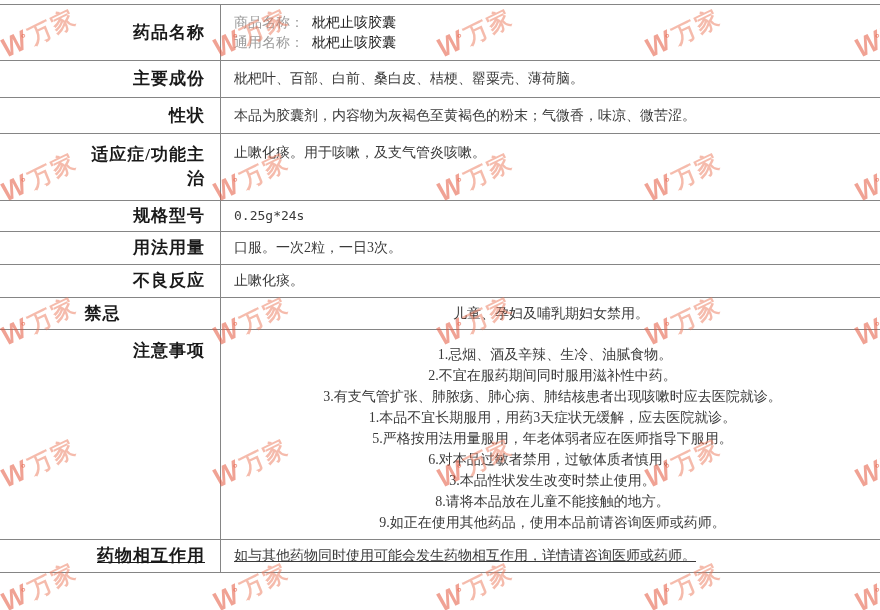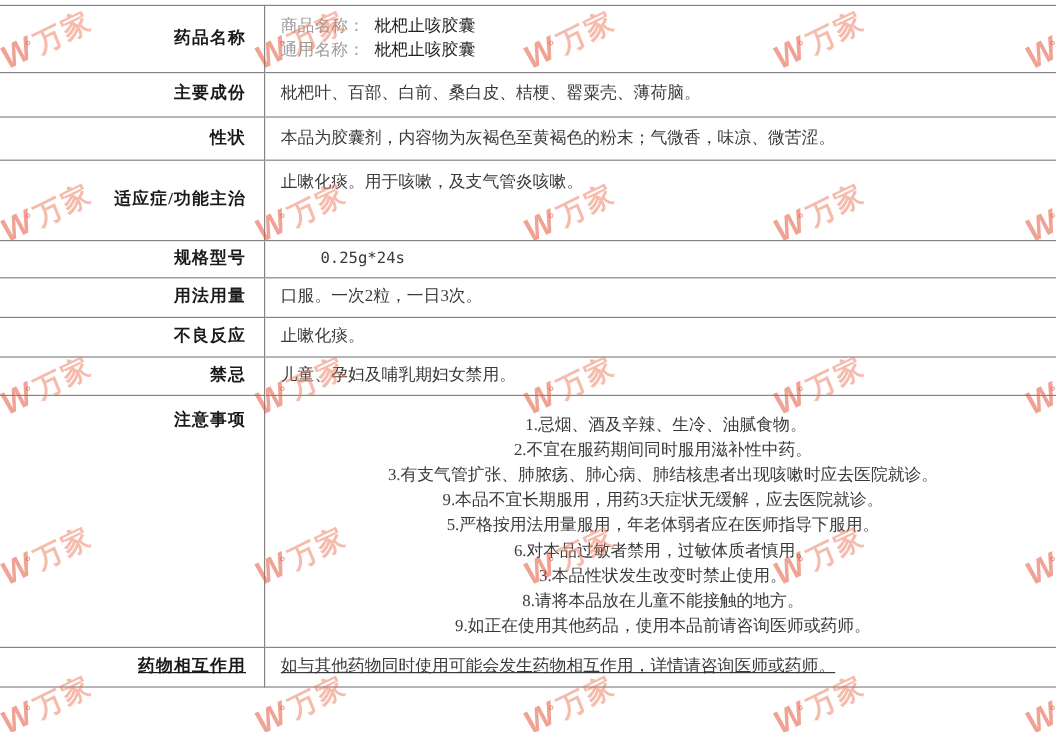--- a/index.html
+++ b/index.html
@@ -19,40 +19,40 @@
   }
   .info-table{
     position:absolute;top:4px;left:0;width:880px;
     border-collapse:collapse;table-layout:fixed;
   }
   .info-table td{border-top:1px solid var(--border);}
   .info-table tr.last td{border-bottom:1px solid var(--border);text-decoration:underline;}
   td.lbl{
     width:205px;border-right:1px solid var(--border);
     text-align:right;padding:0 15px 0 0;
-    font-weight:bold;font-size:14px;letter-spacing:1px;
+    font-weight:bold;font-size:17px;letter-spacing:1px;
     color:var(--label);vertical-align:middle;line-height:22px;
   }
   td.lbl.top-lbl{vertical-align:top;padding-top:10px;font-family:Liberation Serif, serif;}
   .lbl-wrap{display:inline-block;max-width:130px;line-height:24px;}
   td.val{
     font-size:14px;color:var(--text);
     padding:0 12px 0 13px;vertical-align:middle;line-height:20px;
   }
   td.val.top{vertical-align:top;padding-top:9px;}
   .name-cell{line-height:22px;}
   .prefix{color:var(--prefix);}
   .name-value{margin-left:8px;color:var(--value);}
-  .spec-value{font-family:"DejaVu Sans Mono","Liberation Mono",monospace;font-size:13px;margin-left:33px;}
+  .spec-value{font-family:"DejaVu Sans Mono","Liberation Mono",monospace;font-size:13px;}
   .plist{line-height:21px;padding:5px 0 6px 3px;text-align:center;}
   .plist .p-item:first-child{text-indent:5px;}
   
   .r1 td{height:55px;} .r2 td{height:36px;} .r3 td{height:35px;}
   .r4 td{height:57px;} .r5 td{height:30px;} .r6 td{height:32px;}
-  .r7 td{height:32px;} .r8 td{height:31px;} .r9 td{height:191px;}
+  .r7 td{height:32px;} .r8 td{height:31px;text-align:center;} .r9 td{height:191px;}
   .r10 td{height:32px;}
   
   .wm-layer{position:absolute;left:0;top:0;width:880px;height:610px;z-index:5;pointer-events:none;}
   .wm{
     position:absolute;white-space:nowrap;height:30px;line-height:30px;
     transform:rotate(-26deg);transform-origin:0 50%;
     font-family:"Liberation Sans","DejaVu Sans",sans-serif;pointer-events:none;
   }
   .wm-w{font-style:italic;font-weight:bold;font-size:27px;color:var(--wm-logo);opacity:.55;letter-spacing:-3px;}
   .wm-deg{font-size:12px;font-weight:bold;color:var(--wm-logo);opacity:.55;}
@@ -108,21 +108,21 @@
         <td class="lbl">禁忌</td>
         <td class="val">儿童、孕妇及哺乳期妇女禁用。</td>
       </tr>
       <tr class="r9">
         <td class="lbl top-lbl">注意事项</td>
         <td class="val top">
           <div class="plist">
             <div class="p-item">1.忌烟、酒及辛辣、生冷、油腻食物。</div>
             <div class="p-item">2.不宜在服药期间同时服用滋补性中药。</div>
             <div class="p-item">3.有支气管扩张、肺脓疡、肺心病、肺结核患者出现咳嗽时应去医院就诊。</div>
-            <div class="p-item">9.本品不宜长期服用，用药3天症状无缓解，应去医院就诊。</div>
+            <div class="p-item">1.本品不宜长期服用，用药3天症状无缓解，应去医院就诊。</div>
             <div class="p-item">5.严格按用法用量服用，年老体弱者应在医师指导下服用。</div>
             <div class="p-item">6.对本品过敏者禁用，过敏体质者慎用。</div>
             <div class="p-item">3.本品性状发生改变时禁止使用。</div>
             <div class="p-item">8.请将本品放在儿童不能接触的地方。</div>
             <div class="p-item">9.如正在使用其他药品，使用本品前请咨询医师或药师。</div>
           </div>
         </td>
       </tr>
       <tr class="r10 last">
         <td class="lbl">药物相互作用</td>

